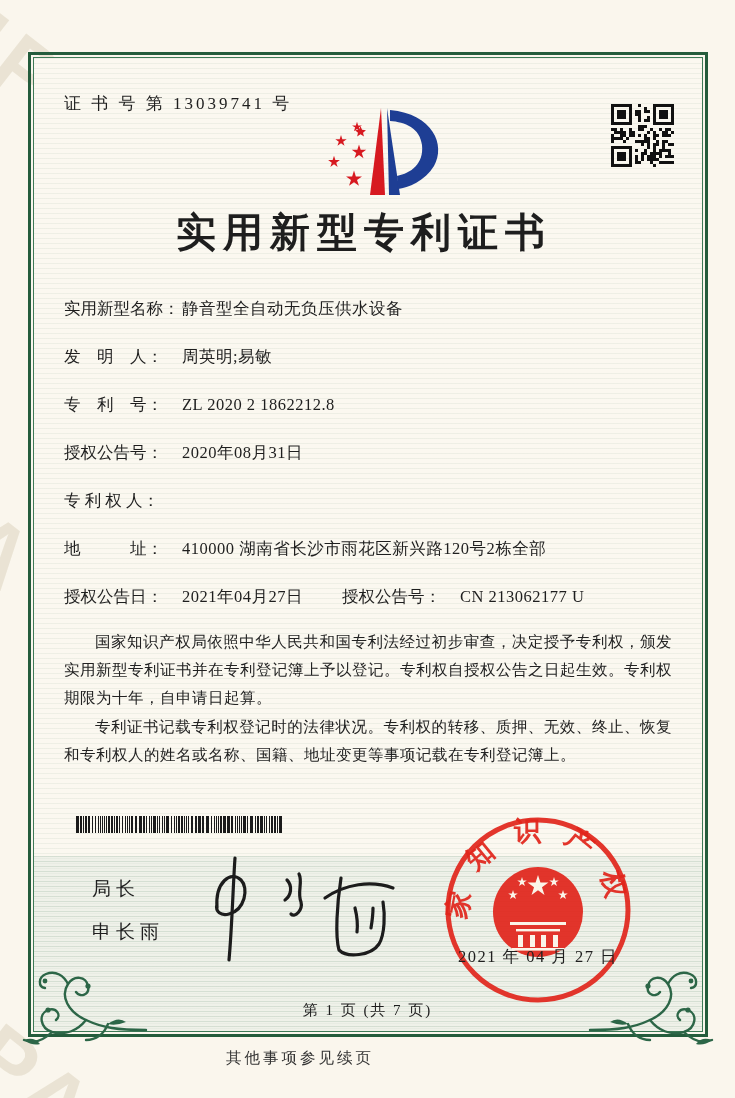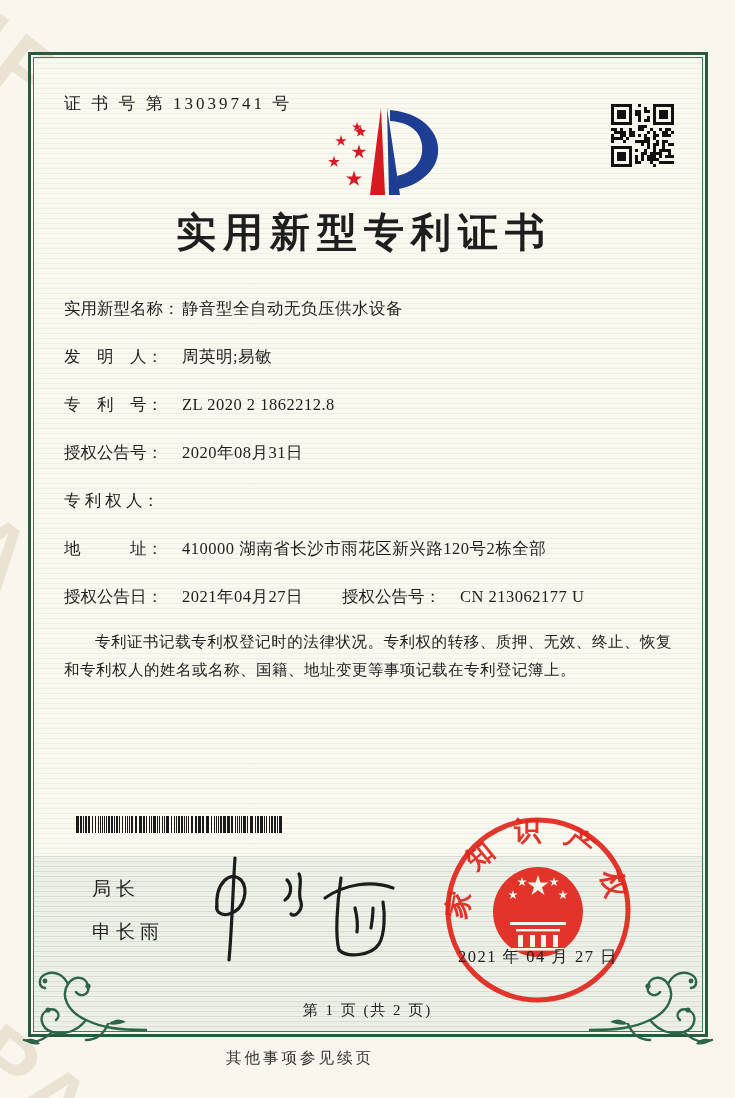--- a/index.html
+++ b/index.html
@@ -371,20 +371,21 @@
   </div>
   <div class="frow">
     <span class="flabel">授权公告日：</span>
     <span class="fvalue">2021年04月27日</span>
     <span class="flabel grant2">授权公告号：</span>
     <span class="fvalue">CN 213062177 U</span>
   </div>
 </div>
 
 <div class="paras">
+  <p>国家知识产权局依照中华人民共和国专利法经过初步审查，决定授予专利权，颁发实用新型专利证书并在专利登记簿上予以登记。专利权自授权公告之日起生效。专利权期限为十年，自申请日起算。</p>
   <p>专利证书记载专利权登记时的法律状况。专利权的转移、质押、无效、终止、恢复和专利权人的姓名或名称、国籍、地址变更等事项记载在专利登记簿上。</p>
 </div>
 
 <svg id="barcode" class="barcode" width="210" height="17">
     <rect x="0" y="0" width="3" height="17" fill="#1a1a1a"></rect>
     <rect x="4" y="0" width="2" height="17" fill="#1a1a1a"></rect>
     <rect x="7" y="0" width="1" height="17" fill="#1a1a1a"></rect>
     <rect x="9" y="0" width="2" height="17" fill="#1a1a1a"></rect>
     <rect x="12" y="0" width="2" height="17" fill="#1a1a1a"></rect>
     <rect x="16" y="0" width="1" height="17" fill="#1a1a1a"></rect>
@@ -494,14 +495,14 @@
       <rect x="80" y="125" width="5" height="12"></rect>
         <rect x="92" y="125" width="5" height="12"></rect>
       <rect x="103" y="125" width="5" height="12"></rect>
         <rect x="115" y="125" width="5" height="12"></rect>
       <rect x="74" y="138" width="52" height="2.6"></rect>
     </g>
   </g>
   <text x="100" y="152" text-anchor="middle" font-size="16.5" fill="#1f1f1f" letter-spacing="1.5">2021 年 04 月 27 日</text>
 </svg>
 
-<div class="page-no">第 1 页 (共 2 页)</div>
+<div class="page-no">第 1 页 (共 7 页)</div>
 <div class="cont-note">其他事项参见续页</div>
 
 </body></html>

